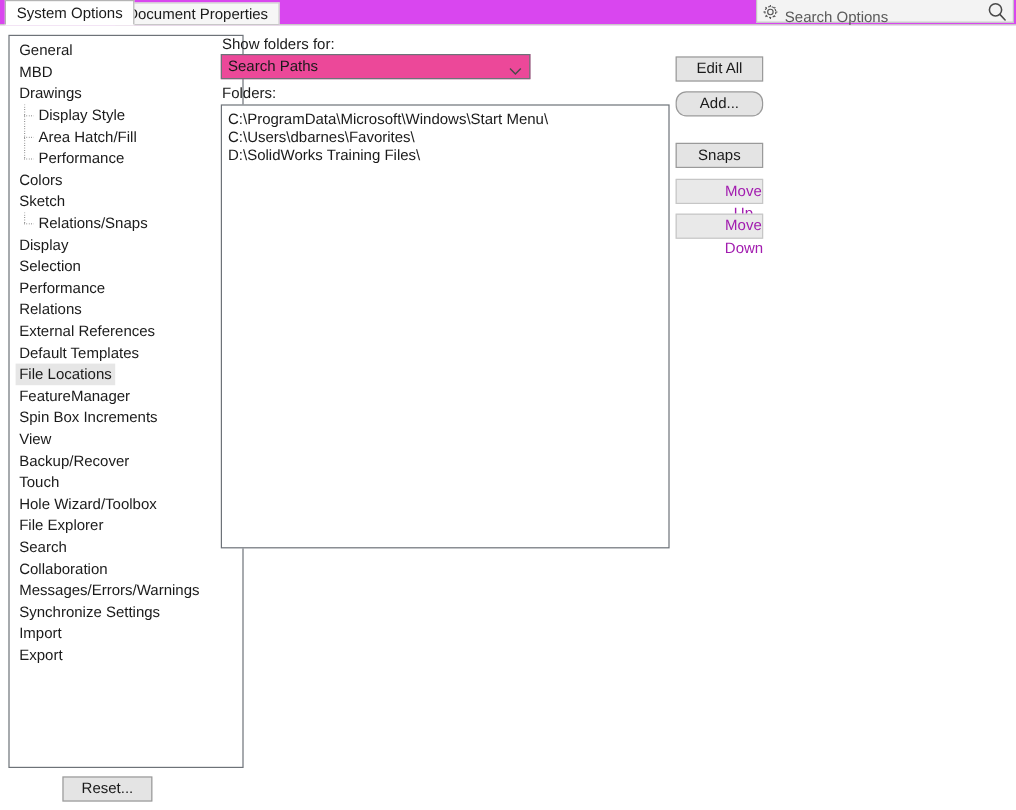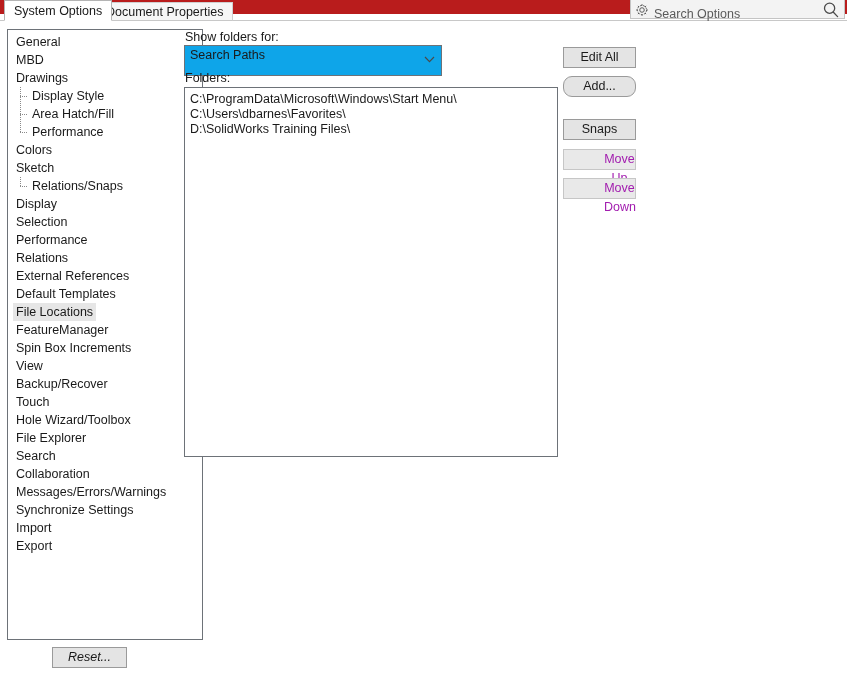--- a/index.html
+++ b/index.html
@@ -23,22 +23,22 @@
     left: 0; top: 0;
     width: 847px; height: 675px;
     background: #ffffff;
     box-sizing: border-box;
   }
 
   
   #tabstrip {
     position: absolute;
     left: 0; top: 0;
-    width: 847px; height: 14px;
-    background: #b91c1c;
+    width: 847px; height: 21px;
+    background: #d946ef;
     box-sizing: border-box;
     text-align: center;
   }
   #tabstrip-underline {
     position: absolute;
     left: 0; top: 20px;
     width: 847px; height: 1px;
     background: #c8c8c8;
   }
   .tab {
@@ -173,38 +173,37 @@
     background: #e4e4e4;
     border: 1px solid #9a9a9a;
     box-sizing: border-box;
     font-family: "Liberation Sans", sans-serif;
     font-size: 12.5px;
     color: #1a1a1a;
     line-height: 19px;
     text-align: center;
     cursor: default;
     padding: 0;
-    font-style: italic;
   }
 
   
   .pane-label {
     position: absolute;
     font-size: 12.5px;
     color: #1a1a1a;
     white-space: nowrap;
   }
   #show-folders-label { left: 185px; top: 30px; }
   #folders-label      { left: 185px; top: 71px; }
 
   #show-folders-select {
     position: absolute;
     left: 184px; top: 45px;
-    width: 258px; height: 31px;
-    background: #0ea5e9;
+    width: 258px; height: 21px;
+    background: #ec4899;
     border: 1px solid #6d7278;
     box-sizing: border-box;
     font-size: 12.5px;
     color: #1a1a1a;
     line-height: 19px;
     cursor: default;
   }
   #show-folders-select .sel-value {
     position: absolute;
     left: 5px; top: 0;

